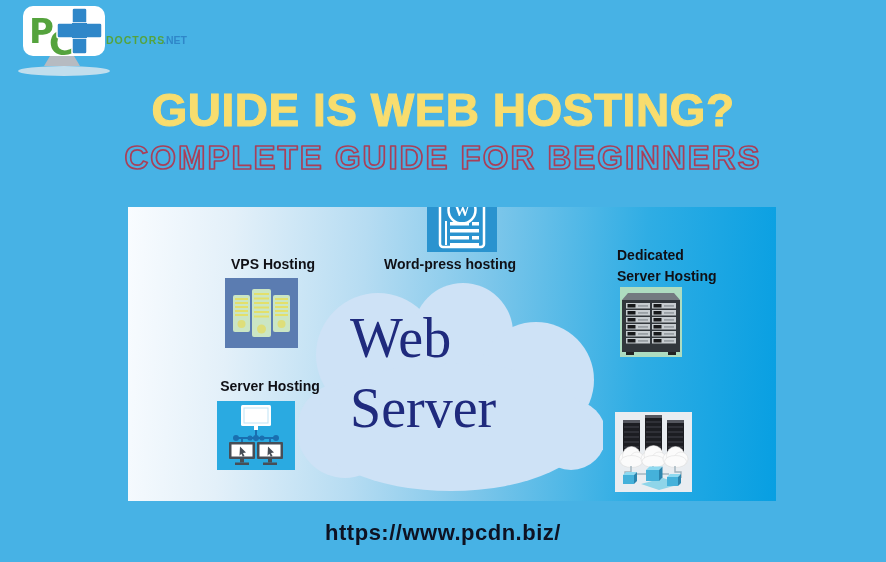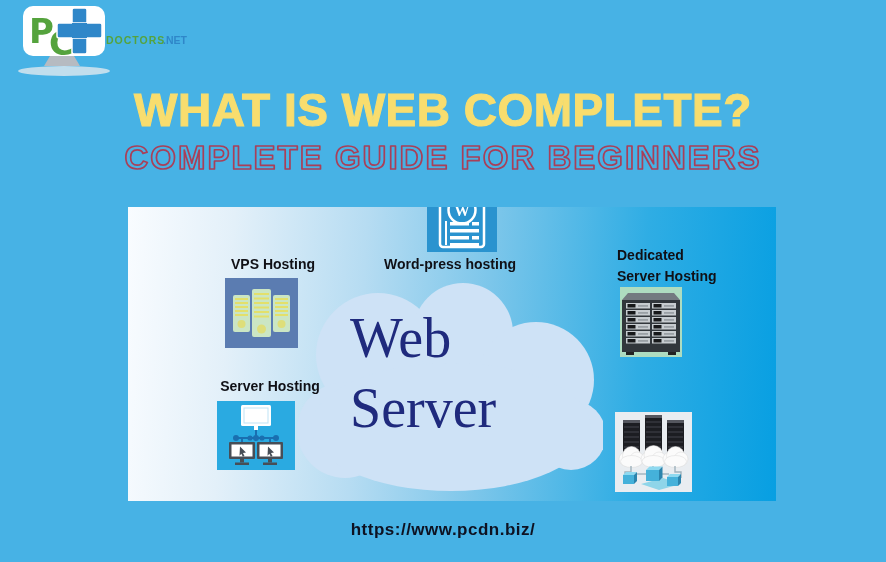--- a/index.html
+++ b/index.html
@@ -32,21 +32,21 @@
     font-size:14px;line-height:21px;white-space:nowrap;
   }
   .center-label{text-align:center;}
   #cloud-text{
     position:absolute;left:222px;top:96px;
     font-family:"Liberation Serif",serif;
     font-size:56px;line-height:70px;color:#1f2a7d;
   }
   #footer-url{
     left:0;top:520px;width:886px;text-align:center;
-    font-size:17px;font-weight:bold;letter-spacing:.5px;color:#0e1222;
+    font-size:22px;font-weight:bold;letter-spacing:.5px;color:#0e1222;
   }
 </style>
 </head>
 <body>
 
 <div class="abs" id="logo">
   <svg width="172" height="72" viewBox="0 0 172 72">
     <ellipse cx="48" cy="65" rx="46" ry="5" fill="#d7e5ee" opacity="0.85"></ellipse>
     <rect x="7" y="0" width="82" height="50" rx="10" fill="#ffffff"></rect>
     <polygon points="34,50 58,50 64,60 28,60" fill="#b6bbc1"></polygon>
@@ -55,21 +55,21 @@
     <g>
       <rect x="56" y="2" width="15" height="46" rx="2" fill="#2f87c9" stroke="#ffffff" stroke-width="1.5"></rect>
       <rect x="41" y="17" width="45" height="15" rx="2" fill="#2f87c9" stroke="#ffffff" stroke-width="1.5"></rect>
       <rect x="56" y="17" width="15" height="15" fill="#2f87c9"></rect>
     </g>
     <text x="90" y="38" font-size="10.5" font-weight="bold" letter-spacing="1" fill="#55a33d" font-family="Liberation Sans, sans-serif">DOCTORS</text>
     <text x="147" y="38" font-size="10.5" font-weight="bold" fill="#2f87c9" font-family="Liberation Sans, sans-serif">.NET</text>
   </svg>
 </div>
 
-<div class="abs" id="title">WHAT IS WEB COMPLETE?</div>
+<div class="abs" id="title">GUIDE IS WEB HOSTING?</div>
 
 <svg class="abs" id="subtitle-svg" width="886" height="48">
   <text x="443" y="33" text-anchor="middle" font-size="33" font-weight="bold" letter-spacing="2" fill="none" stroke="#a93f58" stroke-width="1.7" stroke-linejoin="round" font-family="Liberation Sans, sans-serif">COMPLETE GUIDE FOR BEGINNERS</text>
 </svg>
 
 <div class="abs" id="panel">
 
   <svg class="abs" style="left:165px;top:68px;" width="310" height="218" viewBox="0 0 310 218">
     <g fill="#cee2f6">
       <circle cx="85" cy="80" r="62"></circle>

